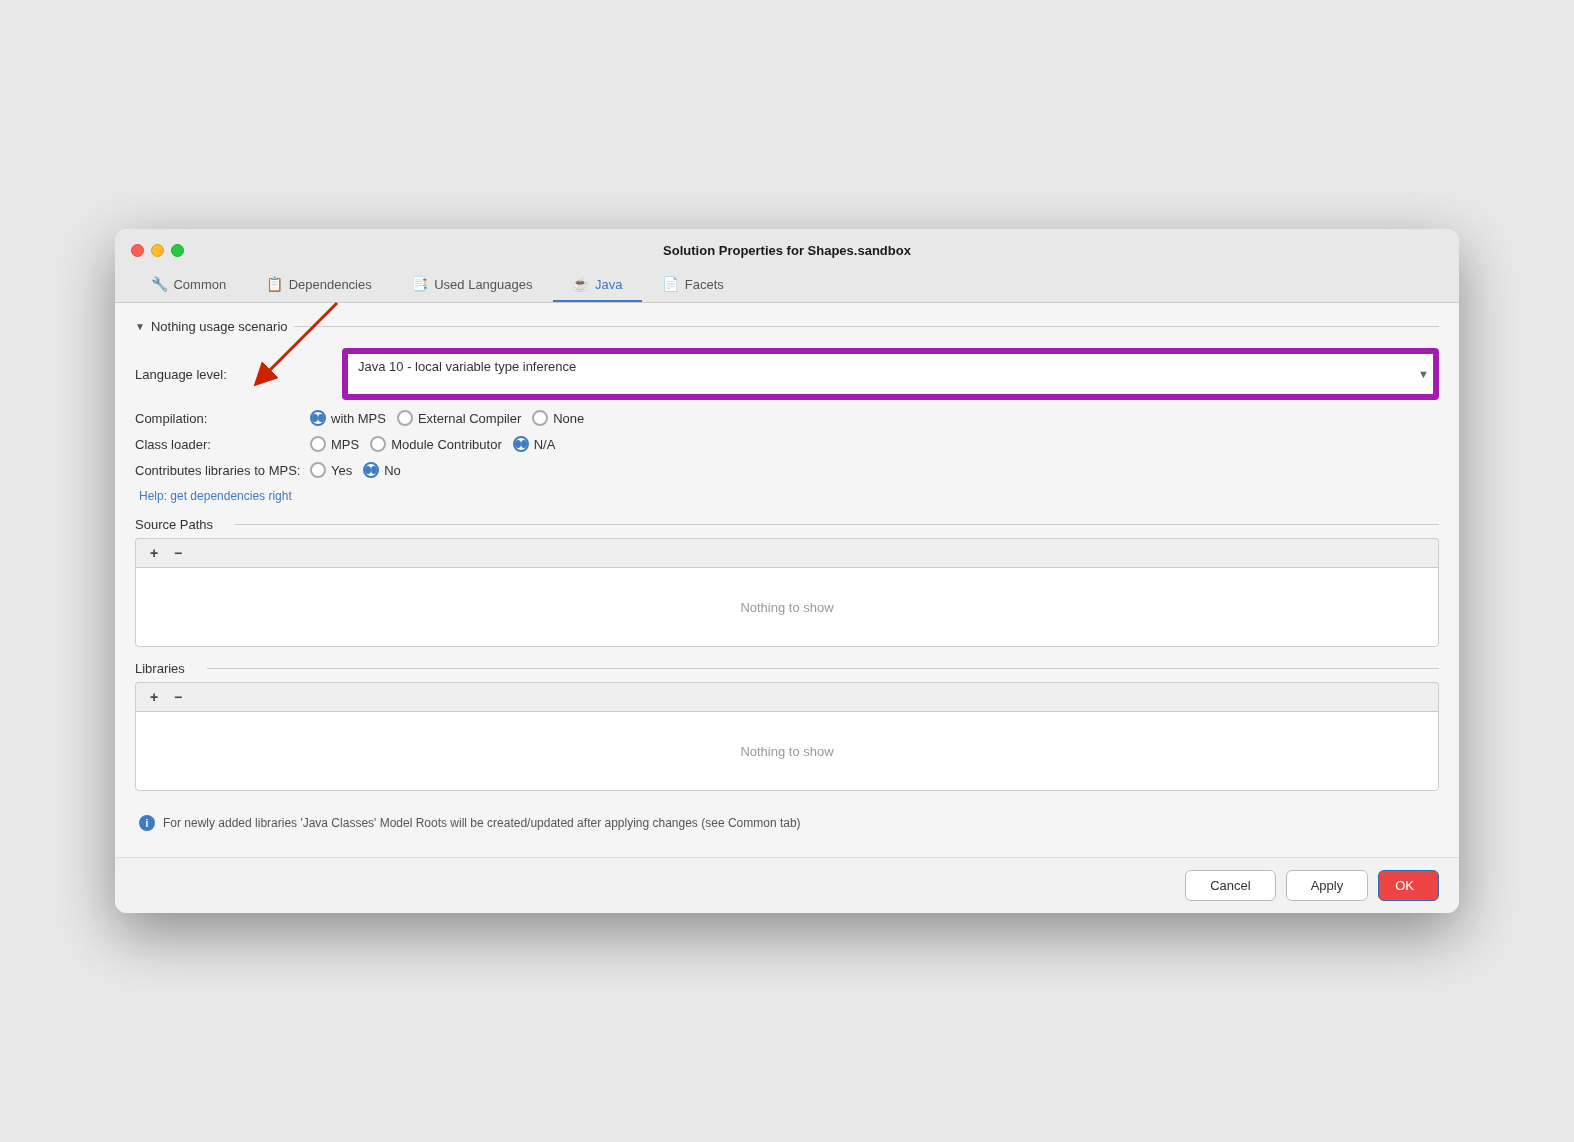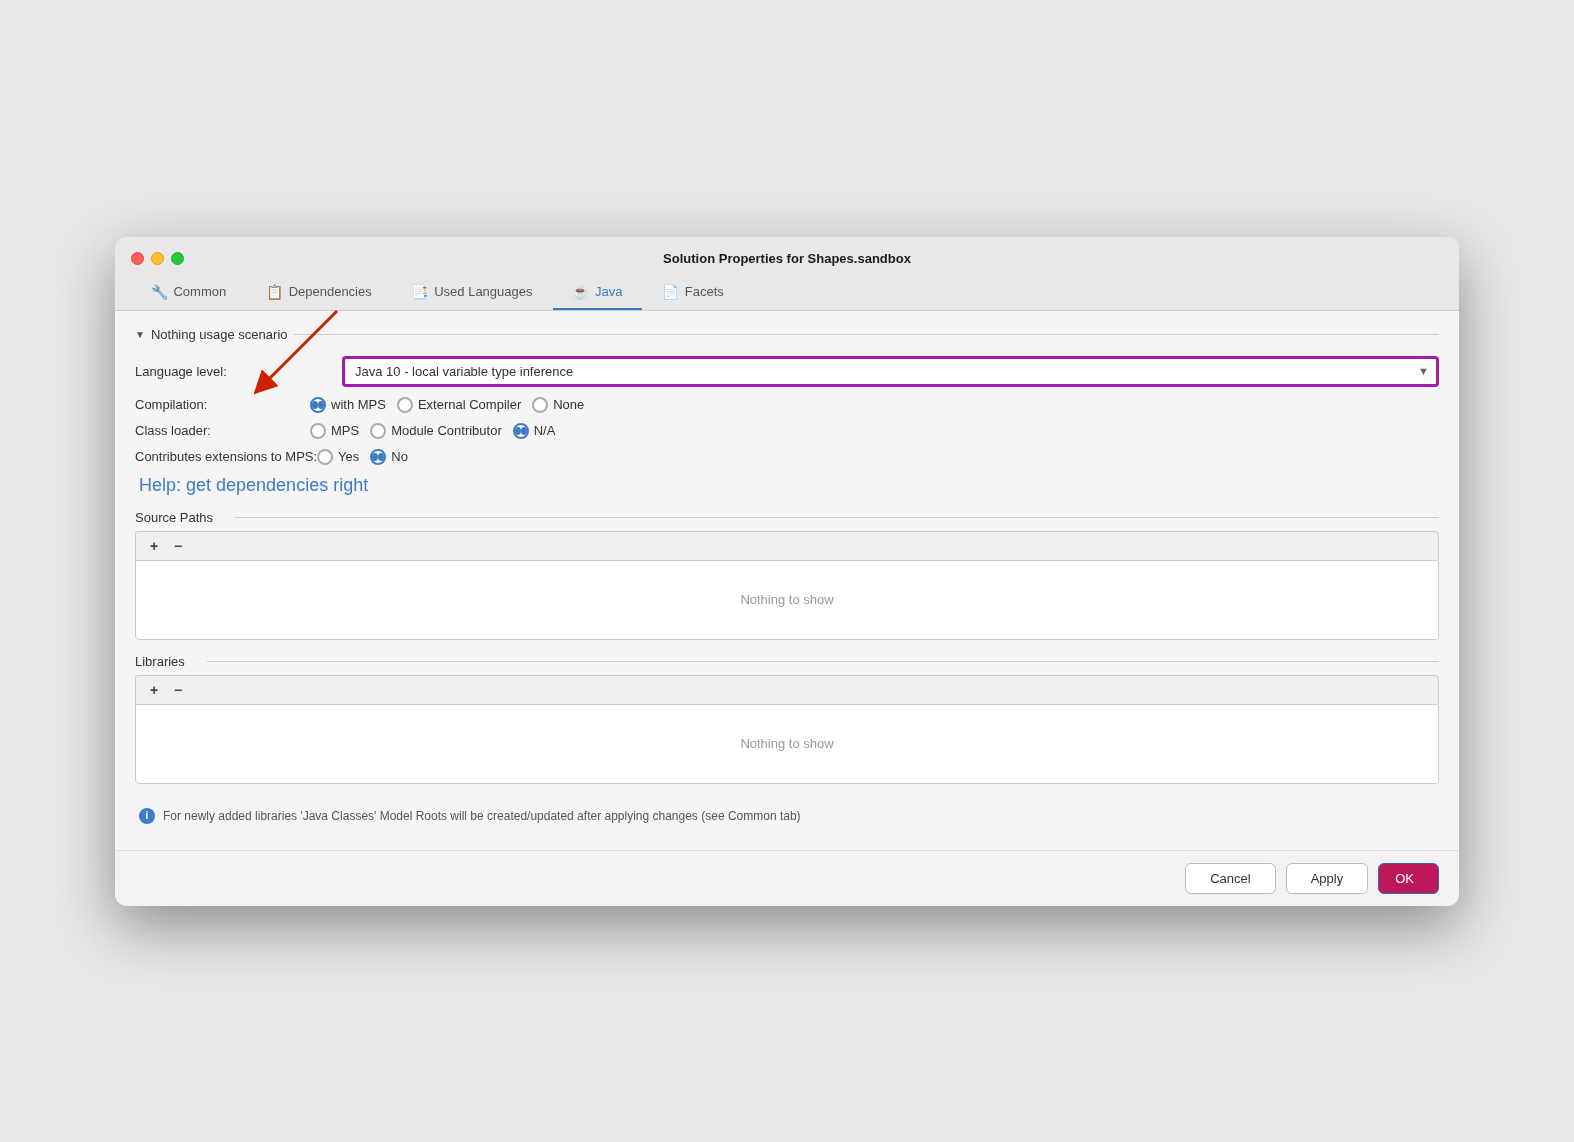--- a/index.html
+++ b/index.html
@@ -106,22 +106,22 @@
       min-width: 175px;
       color: #333;
       font-size: 13px;
     }
     .dropdown-container {
       flex: 1;
       position: relative;
     }
     .dropdown {
       width: 100%;
-      padding: 5px 30px 5px 10px;
-      border: 3px solid #a21caf;
+      padding: 5px 30px 20px 10px;
+      border: 6px solid #a21caf;
       border-radius: 4px;
       background: white;
       font-size: 13px;
       color: #333;
       appearance: none;
       cursor: pointer;
     }
     .dropdown-arrow {
       position: absolute;
       right: 10px;
@@ -162,21 +162,21 @@
       border-radius: 50%;
       background: #3d7bc4;
     }
     .radio-label {
       color: #333;
       font-size: 13px;
     }
     .help-link {
       color: #3d7bc4;
       text-decoration: none;
-      font-size: 18px;
+      font-size: 12px;
       margin-bottom: 14px;
       display: inline-block;
       margin-left: 4px;
     }
     .sub-section {
       margin-bottom: 14px;
     }
     .sub-section-header {
       display: flex;
       align-items: center;
@@ -268,21 +268,21 @@
       background: white;
       border: 1px solid #bbb;
       color: #333;
     }
     .btn-apply {
       background: white;
       border: 1px solid #bbb;
       color: #333;
     }
     .btn-ok {
-      background: #be185d;
+      background: #ef4444;
       border: 1px solid #2e6ab0;
       color: white;
       font-weight: 500;
       padding-left: 16px;
     }
     .arrow-overlay {
       position: relative;
       gap: 32px;
     }
   </style>
@@ -388,21 +388,21 @@
           <div class="radio-input checked">
               <div style="width:8px;height:8px;border-radius:50%;background:#3d7bc4;"></div>
             </div>
           <span class="radio-label">N/A</span>
         </label>
       </div>
     </div>
 
     
     <div class="form-row">
-      <span class="form-label">Contributes extensions to MPS:</span>
+      <span class="form-label">Contributes libraries to MPS:</span>
       <div class="radio-group">
         <label class="radio-option">
           <div class="radio-input"></div>
           <span class="radio-label">Yes</span>
         </label>
         <label class="radio-option">
           <div class="radio-input checked">
               <div style="width:8px;height:8px;border-radius:50%;background:#3d7bc4;"></div>
             </div>
           <span class="radio-label">No</span>

